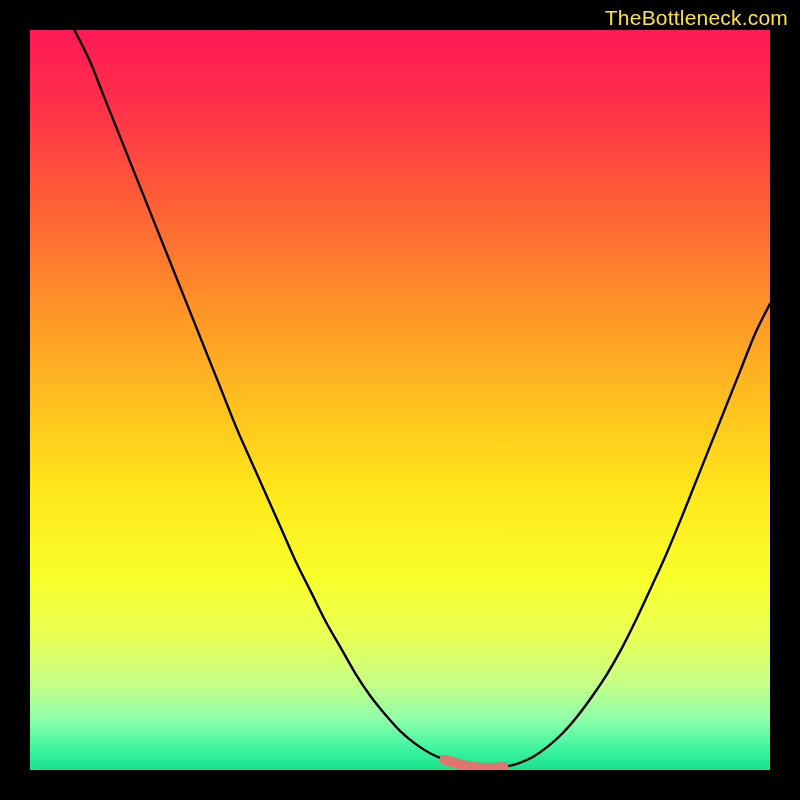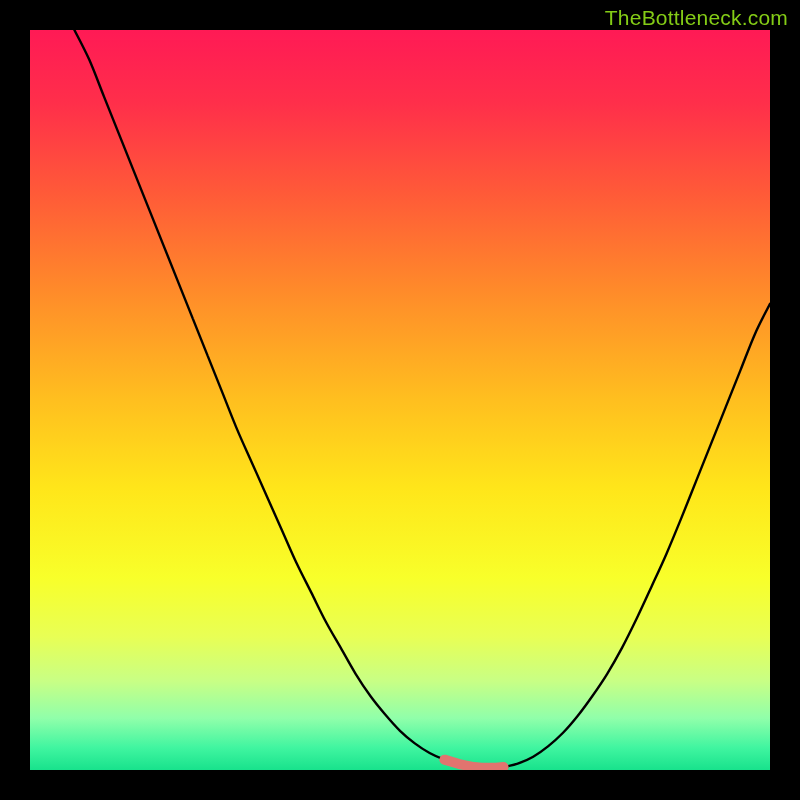--- a/index.html
+++ b/index.html
@@ -36,21 +36,21 @@
     position: absolute;
     left: 0;
     top: 0;
     width: 100%;
     height: 100%;
   }
   .watermark {
     position: absolute;
     top: 6px;
     right: 12px;
-    color: #84cc16;
+    color: #fde047;
     font-size: 21px;
     font-weight: 500;
     letter-spacing: 0.2px;
   }
 </style>
 </head>
 <body>
 
 <div class="stage">
 

